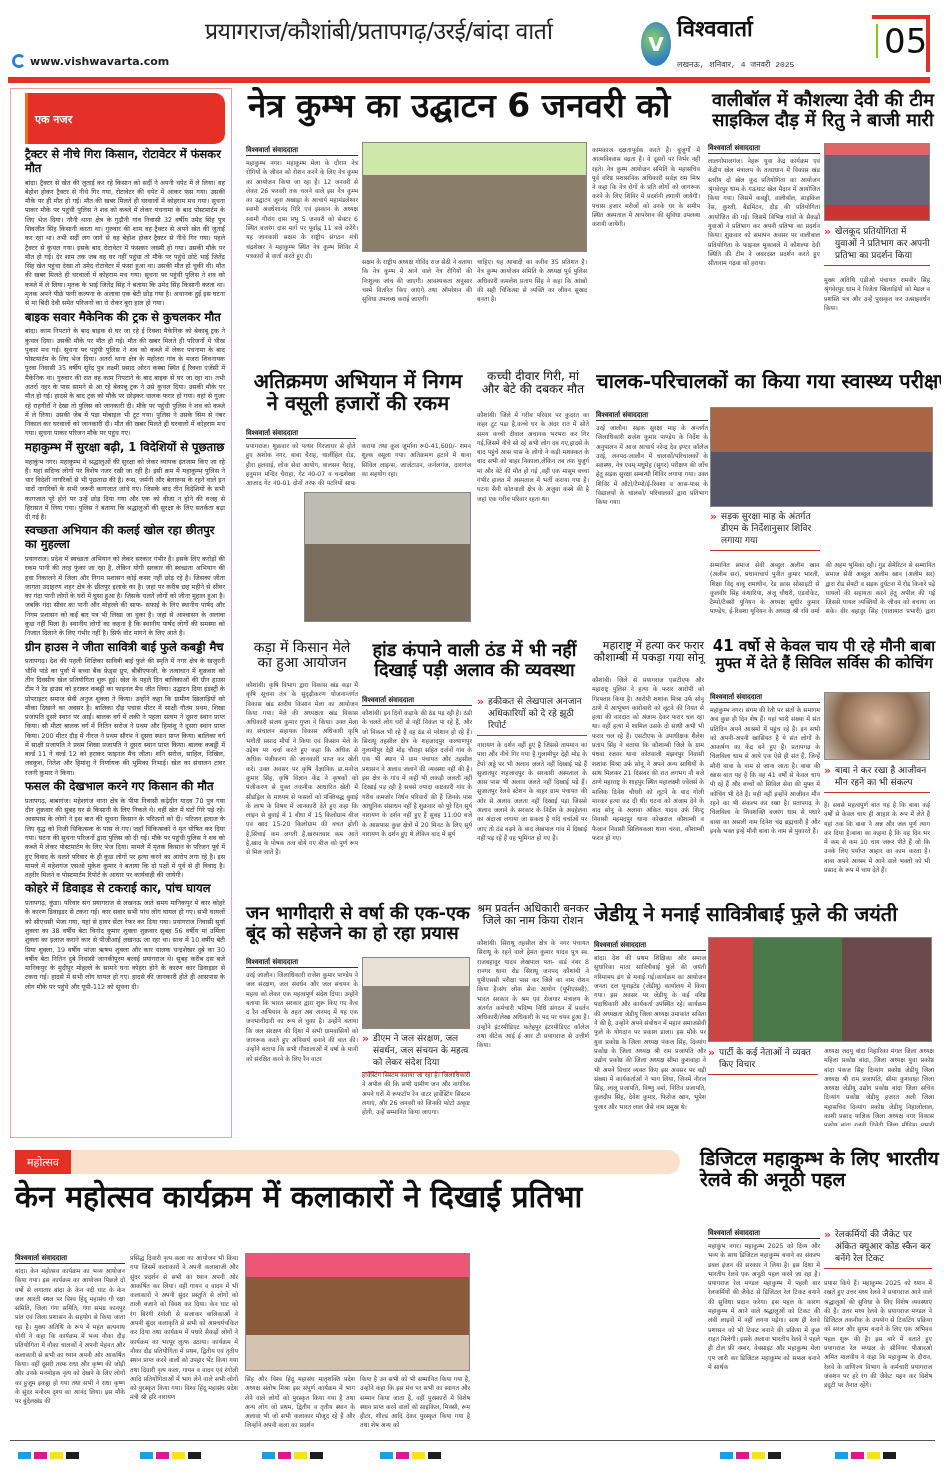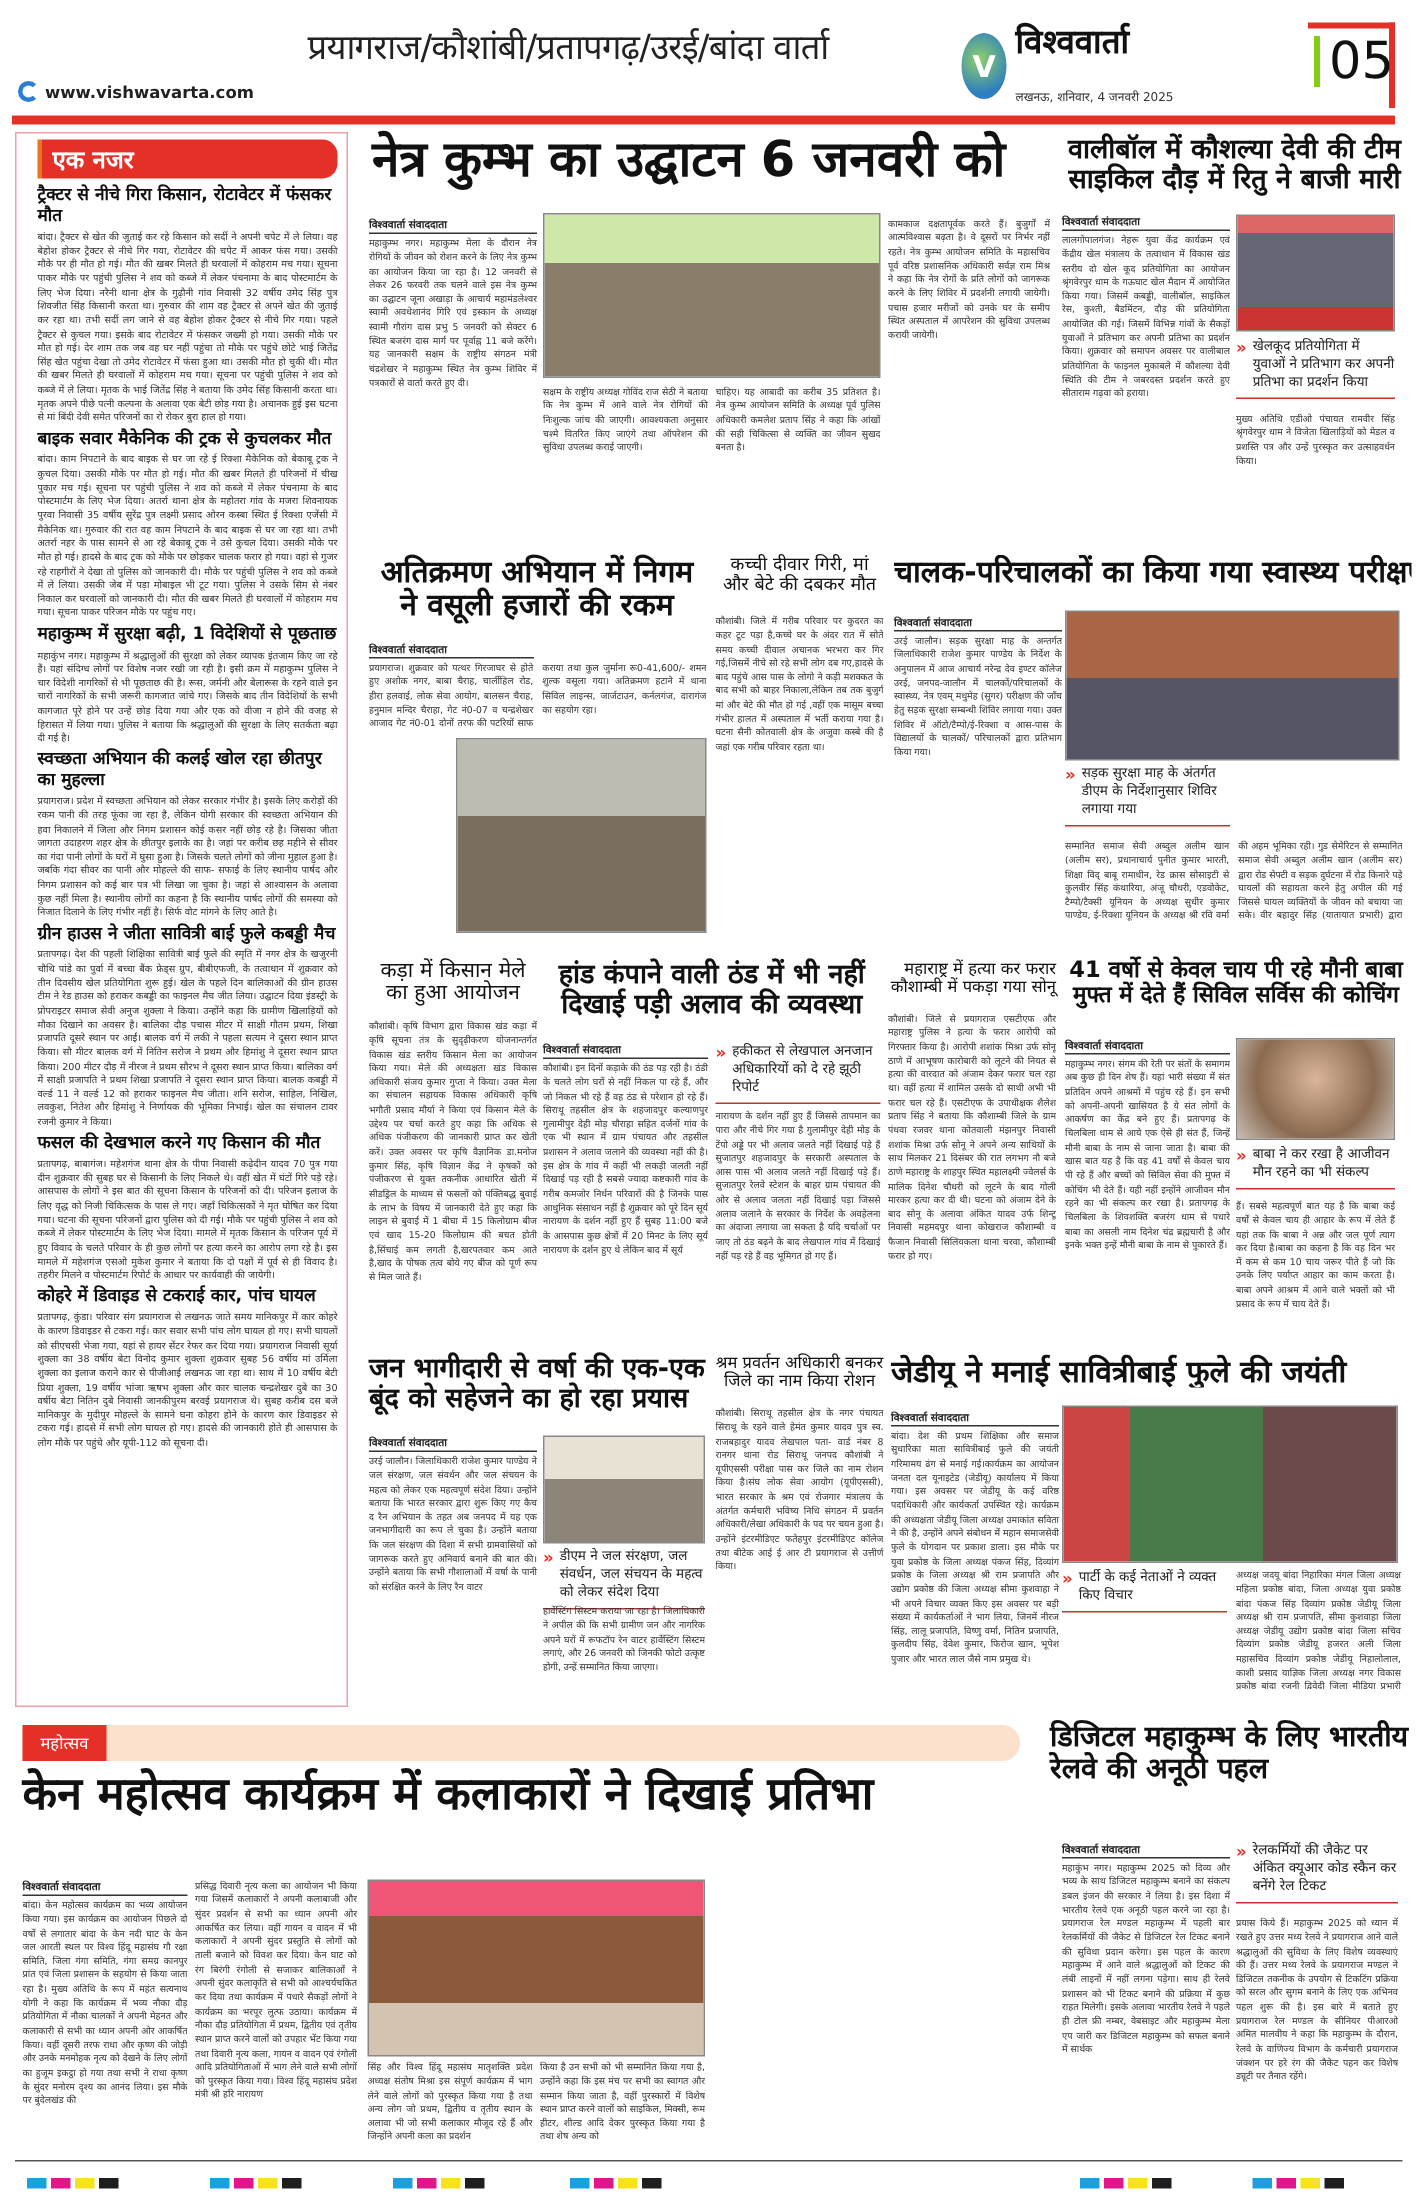--- a/index.html
+++ b/index.html
@@ -4,27 +4,27 @@
 <style>
   * { box-sizing: border-box; margin: 0; padding: 0; }
   body { width: 945px; height: 1473px; background: #fff; font-family: "DejaVu Sans", sans-serif; color: #222; position: relative; overflow: hidden; }
   .abs { position: absolute; }
   .mast-title { left: 205px; top: 14px; font-size: 23px; color: #222; letter-spacing: -0.5px; font-family: "DejaVu Sans", sans-serif; }
   .site { left: 12px; top: 54px; font-size: 11px; font-weight: bold; color: #222; display: flex; align-items: center; gap: 4px; }
   .ie { width: 14px; height: 14px; border-radius: 50%; border: 3px solid #2a7fd4; border-right-color: transparent; display: inline-block; }
   .logo-wrap { left: 641px; top: 18px; display: flex; align-items: center; gap: 6px; }
   .logo-globe { width: 30px; height: 44px; border-radius: 50%; background: radial-gradient(circle at 40% 40%, #8fd06a, #2e7fbf 70%); display: flex; align-items: center; justify-content: center; color: #fff; font-weight: bold; font-size: 20px; }
   .logo-name { font-size: 22px; font-weight: bold; color: #111; line-height: 1; }
-  .logo-date { font-size: 8px; color: #333; margin-top: 18px; }
+  .logo-date { font-size: 8px; color: #333; margin-top: 18px; font-family: Liberation Mono, monospace; }
   .page-num-box { left: 872px; top: 15px; width: 58px; height: 57px; border-top: 4px solid #e53028; border-right: 4px solid #e53028; }
-  .page-num { left: 876px; top: 24px; font-size: 34px; color: #111; border-left: 4px solid #84cc16; padding-left: 6px; line-height: 1; }
+  .page-num { left: 876px; top: 24px; font-size: 34px; color: #111; border-left: 2px solid #84cc16; padding-left: 6px; line-height: 1; }
   .red-rule { left: 8px; top: 77px; width: 922px; height: 6px; background: #e53028; }
 
   .box-left { left: 10px; top: 88px; width: 222px; height: 1050px; border: 1px solid #e9a1ab; padding: 4px 6px 0 14px; overflow: hidden; }
-  .ek-najar { background: linear-gradient(90deg, #e8741e 0 3px, #e53028 3px); color: #fff; font-weight: bold; font-size: 16px; padding: 2px 10px; border-radius: 0 10px 10px 0; margin-bottom: 4px; }
+  .ek-najar { background: linear-gradient(90deg, #e8741e 0 3px, #e53028 3px); color: #fff; font-weight: bold; font-size: 11px; padding: 18px 10px; border-radius: 0 10px 10px 0; margin-bottom: 4px; }
   .bh { font-size: 11.5px; font-weight: bold; color: #111; margin: 2px 0 3px; line-height: 1.2; }
   .bt { font-size: 6.4px; line-height: 1.45; color: #333; text-align: justify; }
 
   .h-big { font-weight: bold; color: #111; line-height: 1.1; }
   .by { font-size: 7px; font-weight: bold; border-bottom: 1px solid #333; padding-bottom: 1px; margin-bottom: 2px; color: #222; }
   .col { font-size: 6.2px; line-height: 1.5; color: #333; text-align: justify; overflow: hidden; }
   .photo { background: linear-gradient(135deg, #9a8f7a, #c8c0a9 40%, #6f6856 70%, #a79a86); border: 1px solid #888; }
   .pullq { font-size: 9px; color: #222; line-height: 1.35; display: flex; gap: 4px; border-bottom: 1.5px solid #c8302a; padding-bottom: 4px; }
   .chev { color: #e53028; font-weight: bold; font-size: 11px; }
 

